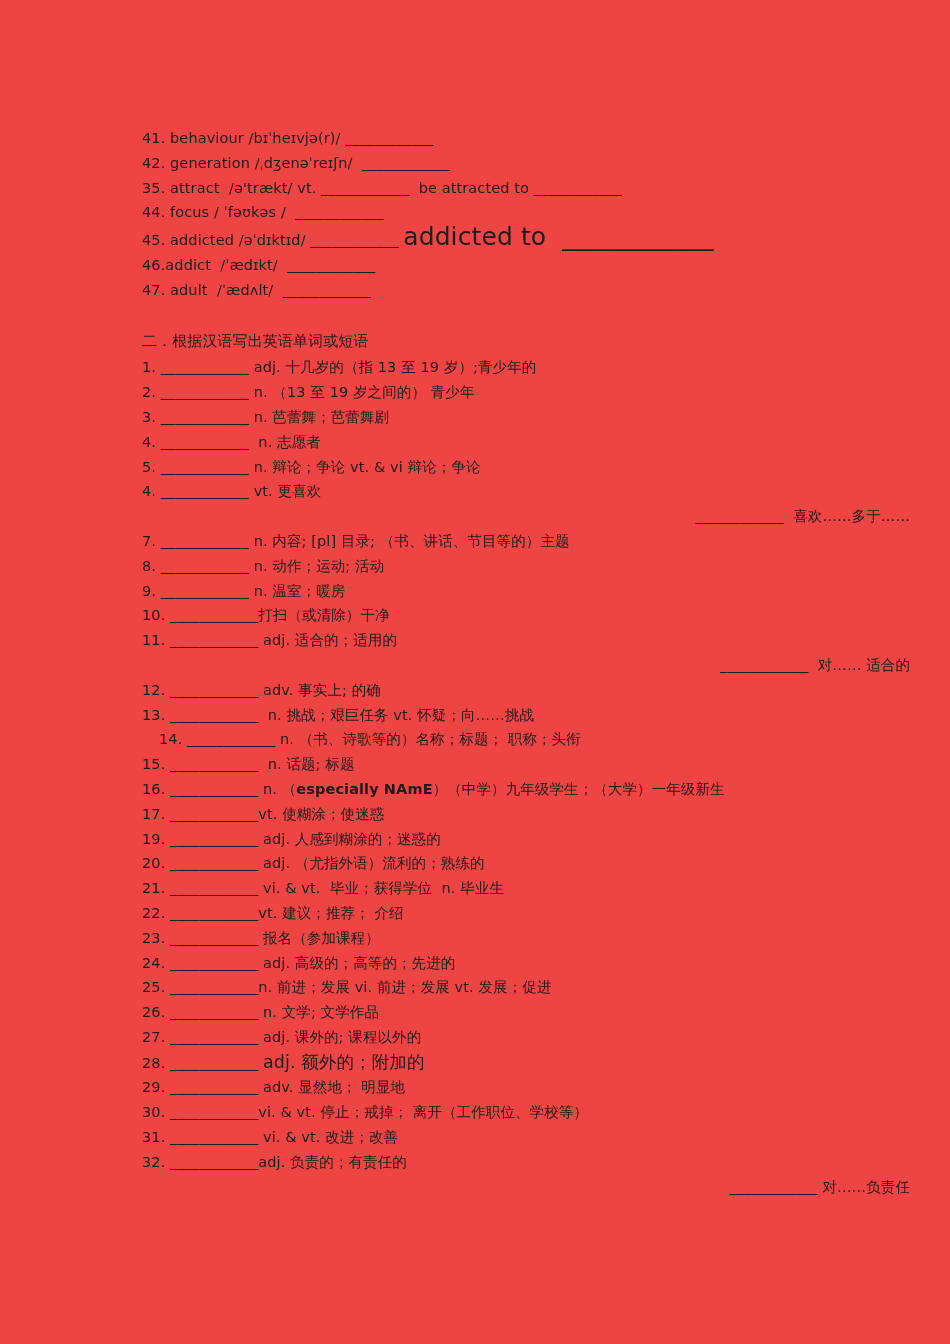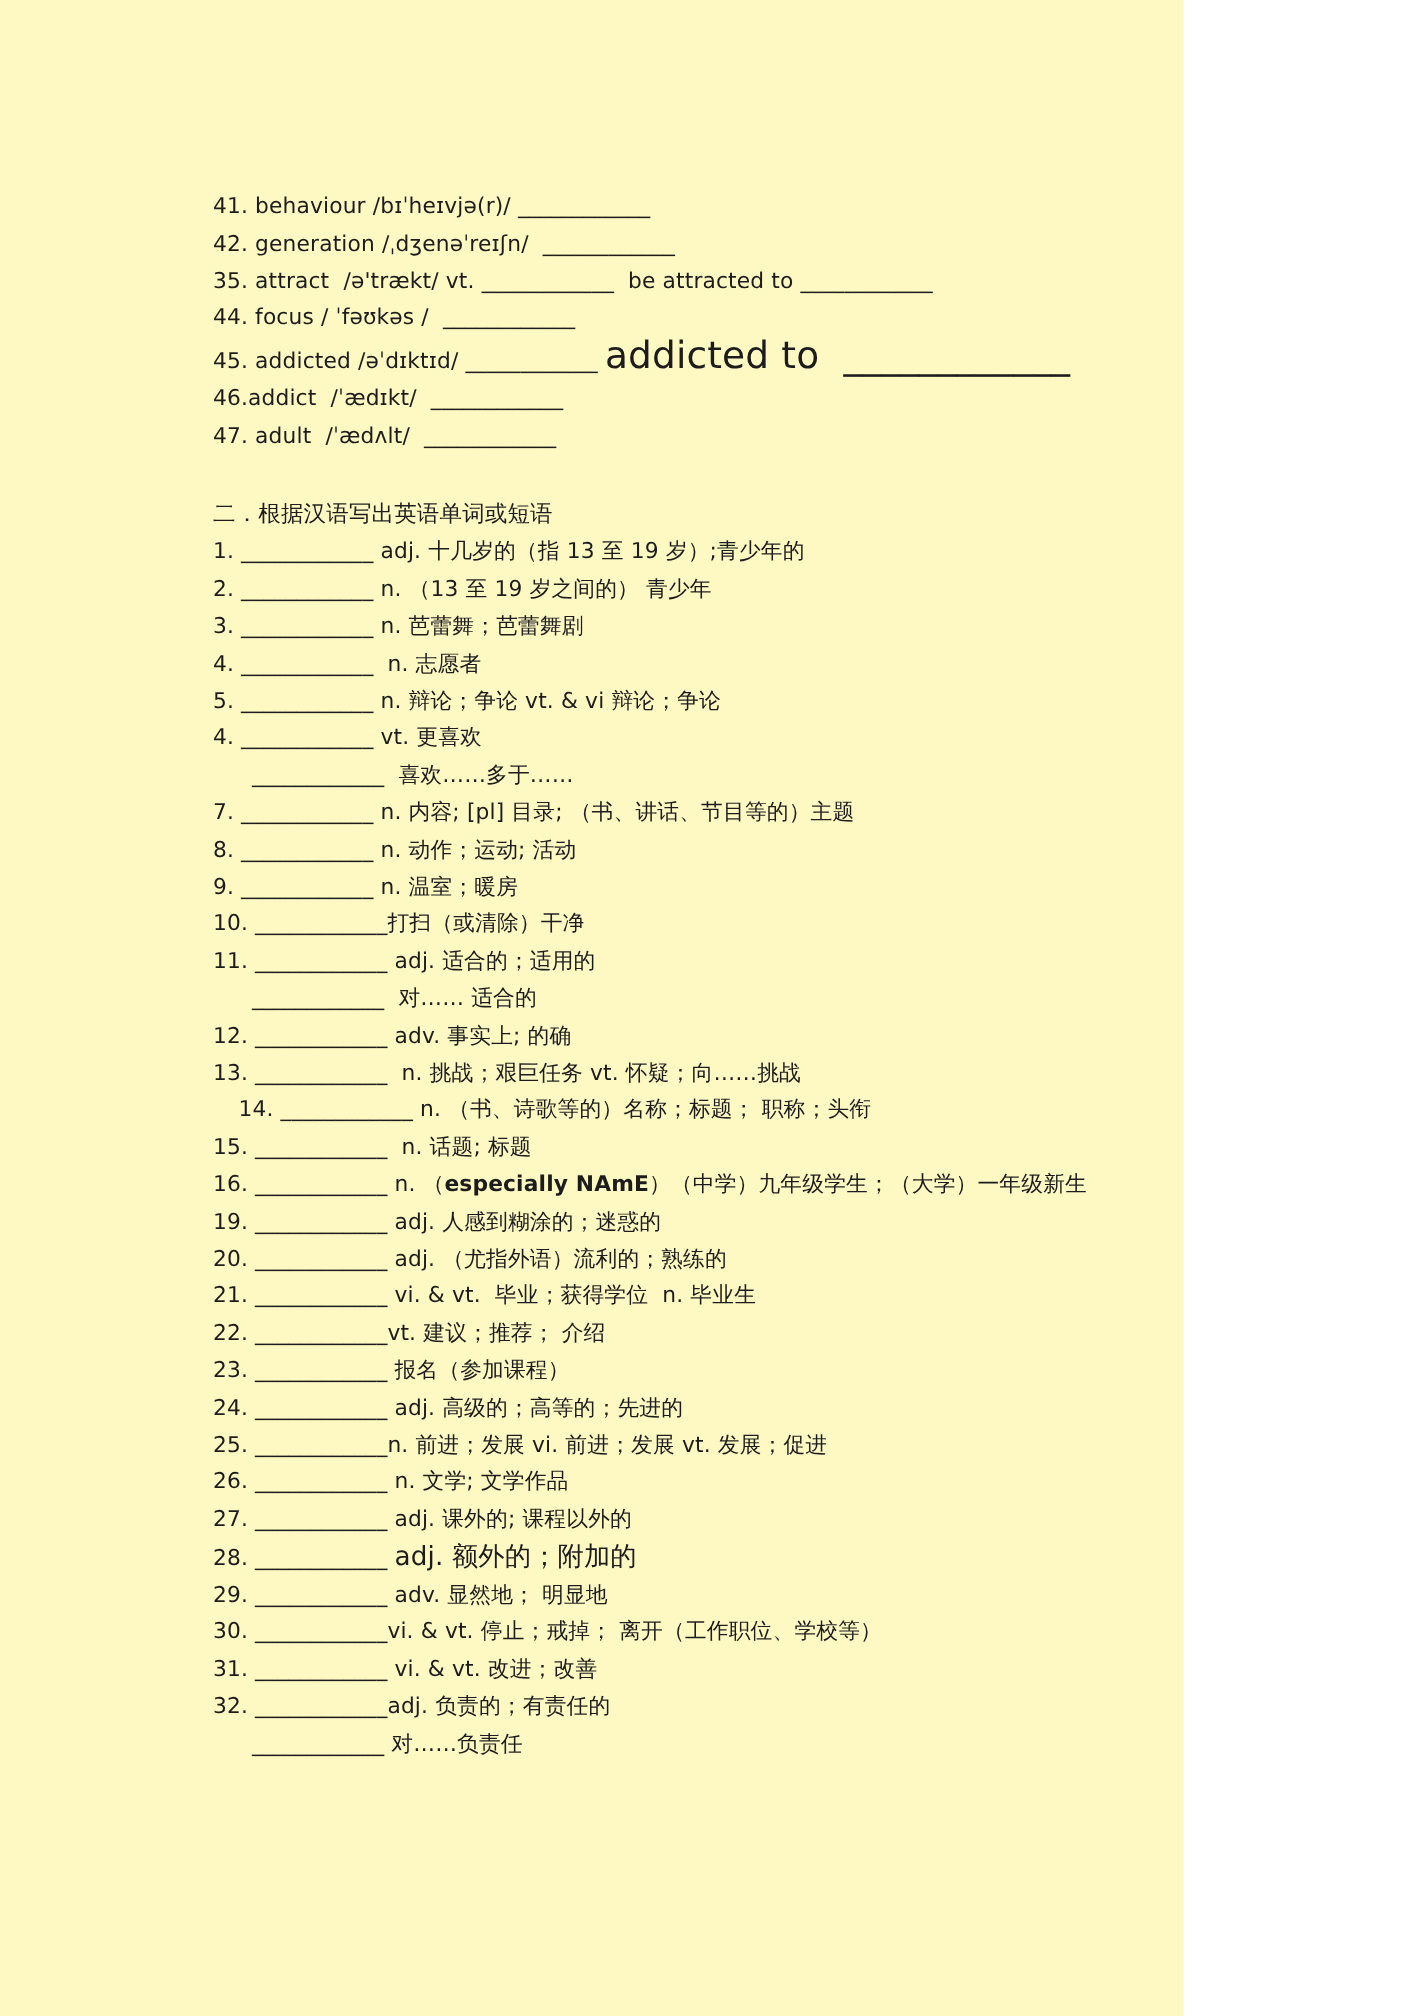--- a/index.html
+++ b/index.html
@@ -1,38 +1,38 @@
 <!DOCTYPE html>
 <html><head>
 <meta charset="utf-8">
 <style>
   html,body{margin:0;padding:0;background:#ffffff;}
   .page{
     position:relative;
-    width:789px;
+    width:950px;
     height:1344px;
-    background:#fef9c3;
+    background:#ef4444;
     box-sizing:border-box;
     padding:126px 40px 0 142px;
     font-family:"DejaVu Sans","Liberation Sans",sans-serif;
     color:#1c1c1c;
     overflow:hidden;
   }
   .line{
     font-size:14.5px;
     line-height:24.8px;
     min-height:24.8px;
     white-space:pre-wrap;
     letter-spacing:0.1px;
   }
   .header{
     font-size:15px;
     font-family:Liberation Mono, monospace;
   }
-  .cont{padding-left:26px;}
+  .cont{padding-left:26px;text-align:right;}
   .indent{padding-left:17px;}
   .big{font-size:25px;}
   .big2{font-size:17.5px;}
   .italic{font-weight:600;}
   .sec-gap{height:28px;}
 </style>
 </head>
 <body>
 
 <div class="page">
@@ -59,20 +59,21 @@
       <div class="line"><span>8. ____________ n. 动作；运动; 活动</span></div>
       <div class="line"><span>9. ____________ n. 温室；暖房</span></div>
       <div class="line"><span>10. ____________打扫（或清除）干净</span></div>
       <div class="line"><span>11. ____________ adj. 适合的；适用的</span></div>
       <div class="line cont"><span>____________  对…… 适合的</span></div>
       <div class="line"><span>12. ____________ adv. 事实上; 的确</span></div>
       <div class="line"><span>13. ____________  n. 挑战；艰巨任务 vt. 怀疑；向……挑战</span></div>
       <div class="line indent"><span>14. ____________ n. （书、诗歌等的）名称；标题； 职称；头衔</span></div>
       <div class="line"><span>15. ____________  n. 话题; 标题</span></div>
       <div class="line"><span>16. ____________ n. （</span><span class="italic">especially NAmE</span><span>）（中学）九年级学生；（大学）一年级新生</span></div>
+      <div class="line"><span>17. ____________vt. 使糊涂；使迷惑</span></div>
       <div class="line"><span>19. ____________ adj. 人感到糊涂的；迷惑的</span></div>
       <div class="line"><span>20. ____________ adj. （尤指外语）流利的；熟练的</span></div>
       <div class="line"><span>21. ____________ vi. &amp; vt.  毕业；获得学位  n. 毕业生</span></div>
       <div class="line"><span>22. ____________vt. 建议；推荐； 介绍</span></div>
       <div class="line"><span>23. ____________ 报名（参加课程）</span></div>
       <div class="line"><span>24. ____________ adj. 高级的；高等的；先进的</span></div>
       <div class="line"><span>25. ____________n. 前进；发展 vi. 前进；发展 vt. 发展；促进</span></div>
       <div class="line"><span>26. ____________ n. 文学; 文学作品</span></div>
       <div class="line"><span>27. ____________ adj. 课外的; 课程以外的</span></div>
       <div class="line"><span>28. ____________ </span><span class="big2">adj. 额外的；附加的</span></div>

